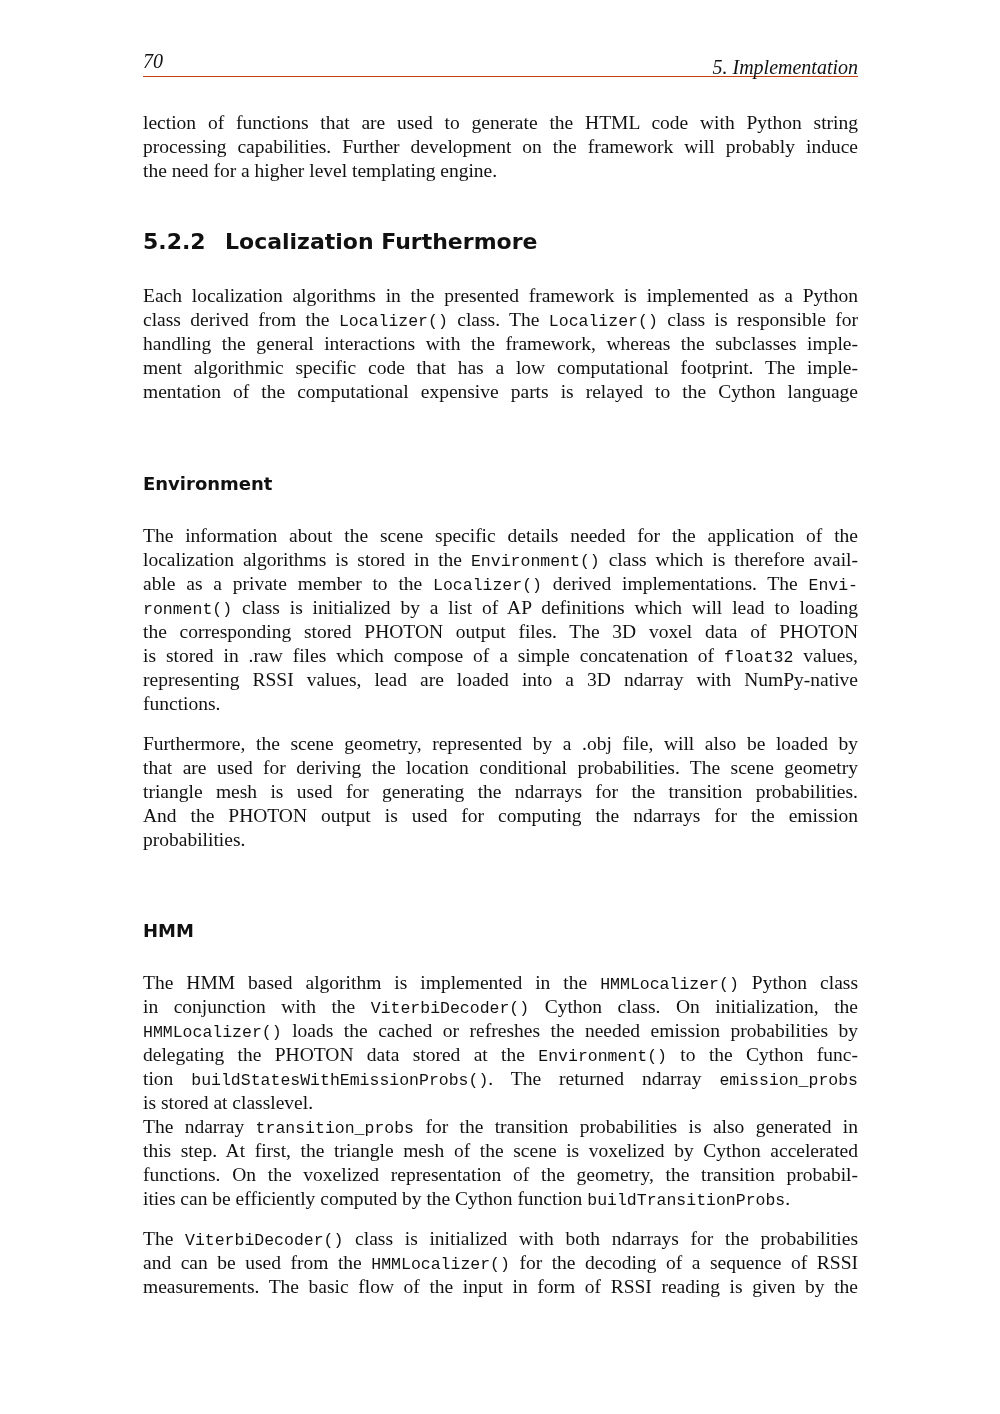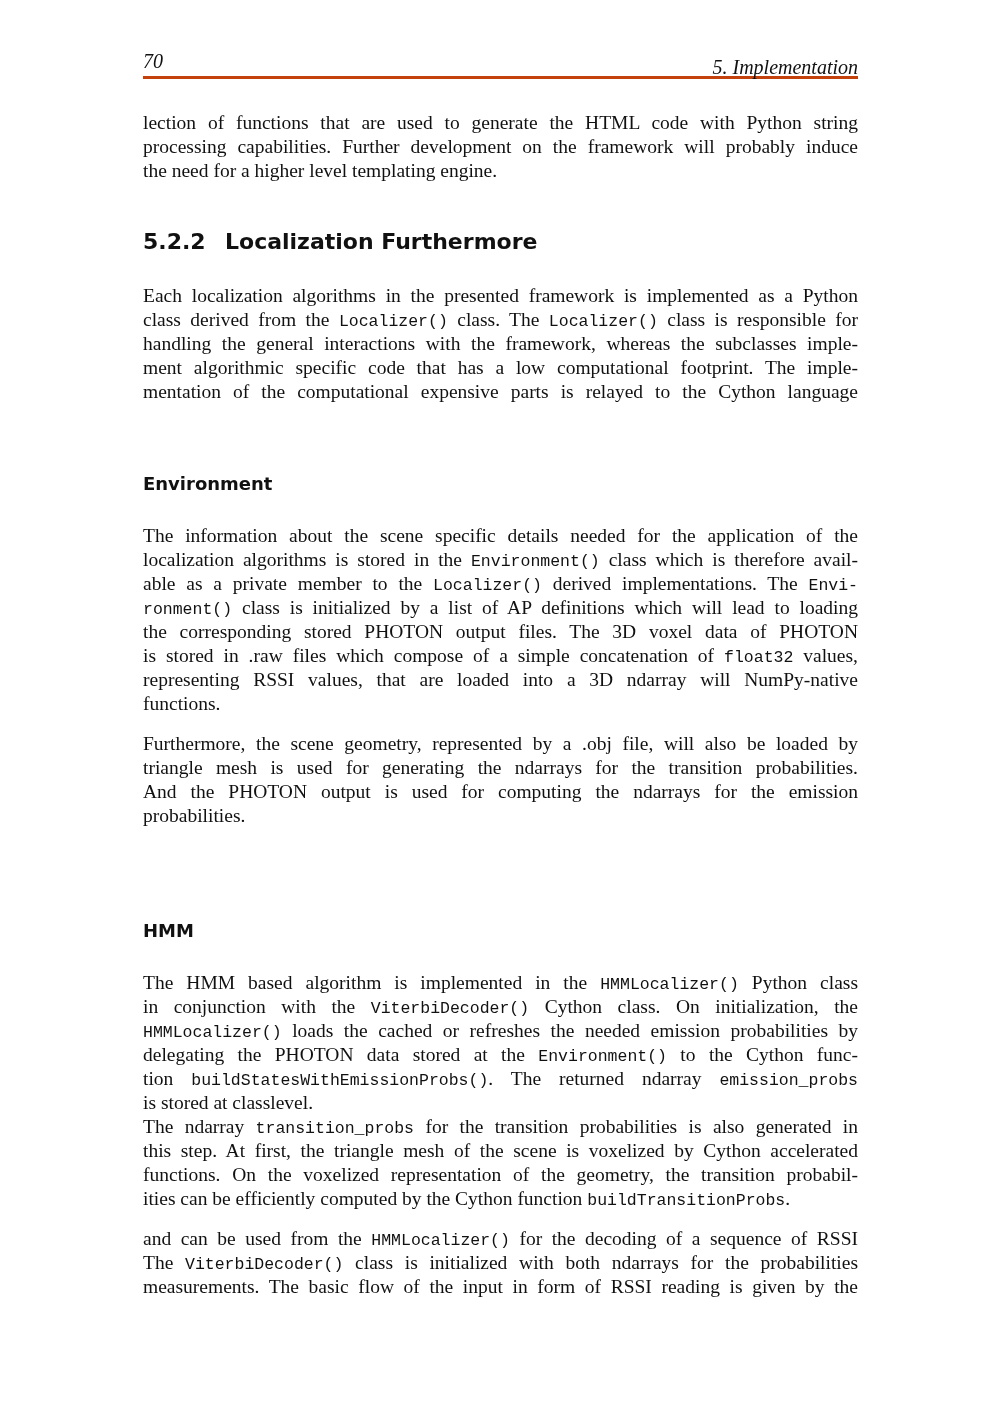--- a/index.html
+++ b/index.html
@@ -1,20 +1,20 @@
 <!DOCTYPE html>
 <html><head>
 <meta charset="utf-8">
 <style>
   html, body { margin: 0; padding: 0; background: #ffffff; }
   body { width: 1000px; height: 1414px; position: relative; overflow: hidden; color: #111; }
   .page { position: absolute; left: 143px; top: 0; width: 715px; }
   .running-head {
     position: absolute; top: 50px; left: 0; width: 715px; height: 26px;
-    border-bottom: 3px solid #c2410c;
+    border-bottom: 1px solid #c2410c;
     font-family: "Liberation Serif", serif; font-style: italic; font-size: 20px;
   }
   .running-head .pnum { position: absolute; left: 0; top: 0; }
   .running-head .chap { position: absolute; right: 0; top: 6px; }
   .block { position: absolute; left: 0; width: 715px; }
   .line {
     display: block; height: 24px; line-height: 24px; white-space: nowrap;
     font-family: "Liberation Serif", serif; font-size: 19.5px;
     text-align: justify; text-align-last: justify;
   }
@@ -60,26 +60,27 @@
 
   <div class="subsec-title" style="top:473px;">Environment</div>
 
   <div class="block rich" style="top:524px;">
       <span class="line">The information about the scene specific details needed for the application of the</span>
       <span class="line">localization algorithms is stored in the <code>Environment()</code> class which is therefore avail-</span>
       <span class="line">able as a private member to the <code>Localizer()</code> derived implementations. The <code>Envi-</code></span>
       <span class="line"><code>ronment()</code> class is initialized by a list of AP definitions which will lead to loading</span>
       <span class="line">the corresponding stored PHOTON output files. The 3D voxel data of PHOTON</span>
       <span class="line">is stored in .raw files which compose of a simple concatenation of <code>float32</code> values,</span>
-      <span class="line">representing RSSI values, that are loaded into a 3D ndarray will NumPy-native</span>
+      <span class="line">representing RSSI values, lead are loaded into a 3D ndarray with NumPy-native</span>
       <span class="line last">functions.</span>
     </div>
 
   <div class="block rich" style="top:732px;">
       <span class="line">Furthermore, the scene geometry, represented by a .obj file, will also be loaded by</span>
+      <span class="line">that are used for deriving the location conditional probabilities. The scene geometry</span>
       <span class="line">triangle mesh is used for generating the ndarrays for the transition probabilities.</span>
       <span class="line">And the PHOTON output is used for computing the ndarrays for the emission</span>
       <span class="line last">probabilities.</span>
     </div>
 
   <div class="subsec-title" style="top:920px;">HMM</div>
 
   <div class="block rich" style="top:971px;">
       <span class="line">The HMM based algorithm is implemented in the <code>HMMLocalizer()</code> Python class</span>
       <span class="line">in conjunction with the <code>ViterbiDecoder()</code> Cython class. On initialization, the</span>
@@ -87,18 +88,18 @@
       <span class="line">delegating the PHOTON data stored at the <code>Environment()</code> to the Cython func-</span>
       <span class="line">tion <code>buildStatesWithEmissionProbs()</code>. The returned ndarray <code>emission_probs</code></span>
       <span class="line last">is stored at classlevel.</span>
       <span class="line">The ndarray <code>transition_probs</code> for the transition probabilities is also generated in</span>
       <span class="line">this step. At first, the triangle mesh of the scene is voxelized by Cython accelerated</span>
       <span class="line">functions. On the voxelized representation of the geometry, the transition probabil-</span>
       <span class="line last">ities can be efficiently computed by the Cython function <code>buildTransitionProbs</code>.</span>
     </div>
 
   <div class="block rich" style="top:1227px;">
+      <span class="line">The <code>ViterbiDecoder()</code> class is initialized with both ndarrays for the probabilities</span>
       <span class="line">and can be used from the <code>HMMLocalizer()</code> for the decoding of a sequence of RSSI</span>
-      <span class="line">The <code>ViterbiDecoder()</code> class is initialized with both ndarrays for the probabilities</span>
       <span class="line">measurements. The basic flow of the input in form of RSSI reading is given by the</span>
     </div>
 
 </div>
 
 </body></html>

